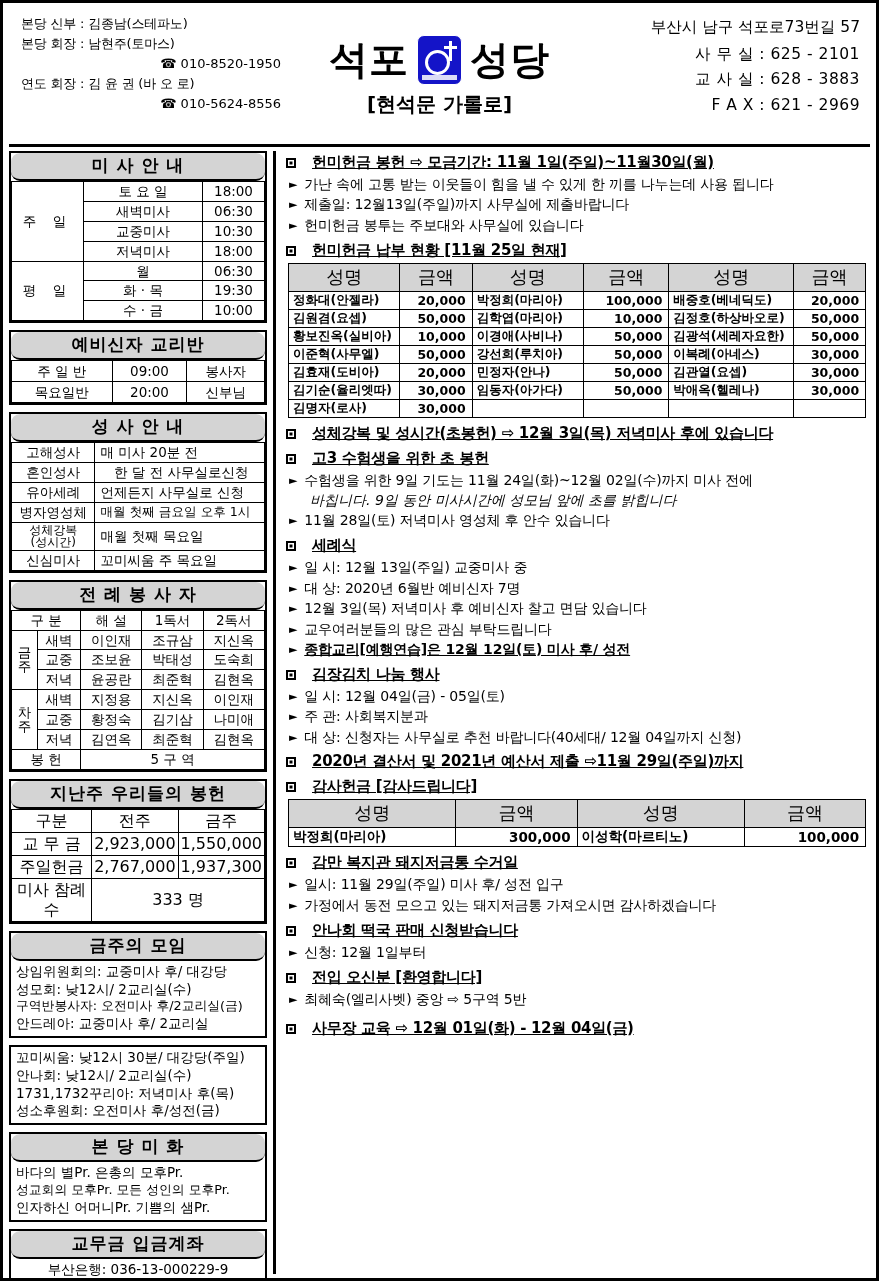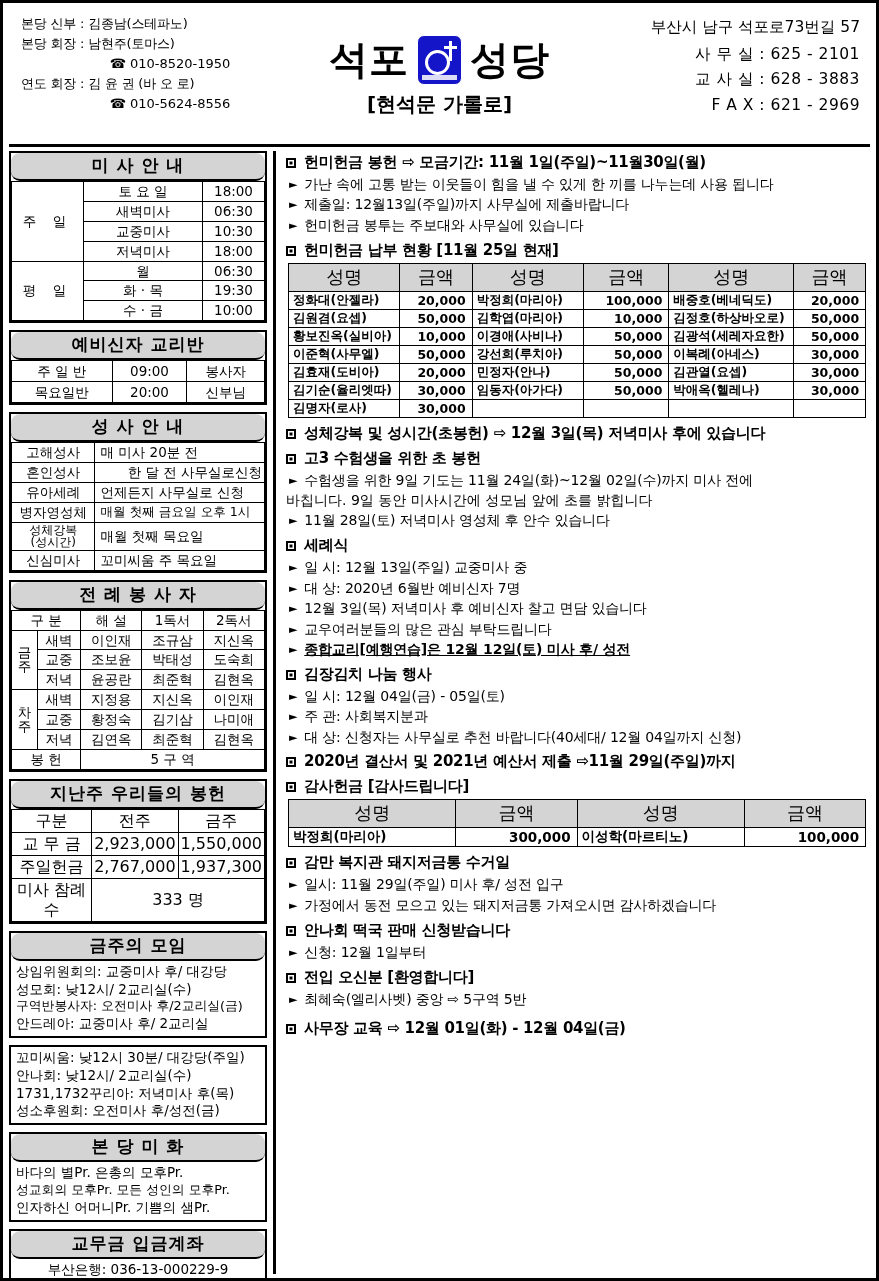--- a/index.html
+++ b/index.html
@@ -23,21 +23,21 @@
     display: flex; align-items: stretch;
     border-bottom: 3px solid #000;
     height: 139px;
   }
   .hdr-left {
     width: 272px; padding: 9px 0 0 12px;
     display: flex; flex-direction: column; justify-content: flex-start;
     font-size: 13px; line-height: 1.0;
   }
   .hdr-left .row { margin-bottom: 7px; white-space: nowrap; letter-spacing: -0.2px;}
-  .hdr-left .tel { text-align: center; padding-left: 38px; margin-bottom: 7px; white-space: nowrap; }
+  .hdr-left .tel { text-align: right; padding-left: 38px; margin-bottom: 7px; white-space: nowrap; }
   .hdr-center {
     flex: 1; display: flex; flex-direction: column;
     align-items: center; justify-content: center; gap: 4px;
     padding-bottom: 2px;
   }
   .church-title {
     display: flex; align-items: center; gap: 8px;
     font-size: 39px; font-weight: bold; letter-spacing: 1px;
   }
   .logo {
@@ -104,36 +104,36 @@
   .banner {
     background: #c9c9c9; border-radius: 22px; text-align: center;
     padding: 7px 0 8px; margin: 4px 6px 12px 4px; line-height: 1.38;
   }
   .banner .l1 { font-size: 15.5px; font-weight: bold; letter-spacing: -0.2px; }
   .banner .l2 { font-size: 14.5px; font-weight: bold; }
 
   .sec { margin-bottom: 6px; }
   .head {
     font-size: 15px; font-weight: bold; color: #000;
-    display: flex; align-items: flex-start; gap: 8px;
-    margin-bottom: 3px; letter-spacing: -0.3px;
+    display: flex; align-items: flex-start; gap: 16px;
+    margin-bottom: 3px; letter-spacing: -0.3px; text-decoration: underline;
   }
   .sqbullet {
     flex: 0 0 auto; width: 10px; height: 10px; margin-top: 5px;
     border: 2px solid #000; background: #000;
     box-shadow: inset 0 0 0 1.5px #fff;
   }
   .sub {
     font-size: 14px; display: flex; align-items: flex-start; gap: 7px;
     margin: 1.5px 0 1.5px 3px; line-height: 1.35; letter-spacing: -0.2px;
   }
   .tri { flex: 0 0 auto; margin-top: 4px; font-size: 11px; line-height: 1; }
   .sub.bold { font-weight: bold; }
   .sub.bold span.u { text-decoration: underline; }
-  .indent2 { font-size: 14px; line-height: 1.35; }
+  .indent2 { margin-left: 24px; font-size: 14px; line-height: 1.35; font-style: italic; }
 
   table.grid { width: 99%; border-collapse: collapse; font-size: 12.5px; margin: 3px 0 4px 2px; }
   table.grid th {
     background: #d4d4d4; border: 1px solid #000; font-weight: normal;
     padding: 1px 0 2px; text-align: center; font-size: 18px;
   }
   table.grid td { border: 1px solid #000; padding: 0 4px; height: 17px; font-weight: bold; }
   table.grid td.num { text-align: right; padding-right: 6px; }
   table.grid td.nm { text-align: left; }
   .thanks td { height: 19px; font-size: 13.5px; }
@@ -239,21 +239,21 @@
       <div class="box">
         <div class="box-title">성 사 안 내</div>
         <table class="t">
           <tbody>
               <tr>
             <td class="lbl">고해성사</td>
             <td style="text-align:left;padding-left:5px">매 미사 20분 전</td>
           </tr>
           <tr>
             <td class="lbl">혼인성사</td>
-            <td style="text-align:right;padding-left:5px">한 달 전 사무실로신청</td>
+            <td style="text-align:center;padding-left:5px">한 달 전 사무실로신청</td>
           </tr>
           <tr>
             <td class="lbl">유아세례</td>
             <td style="text-align:left;padding-left:5px">언제든지 사무실로 신청</td>
           </tr>
           <tr>
             <td class="lbl">병자영성체</td>
             <td style="text-align:left;padding-left:5px;font-size:12.6px">매월  첫째 금요일 오후 1시</td>
           </tr>
           <tr>

